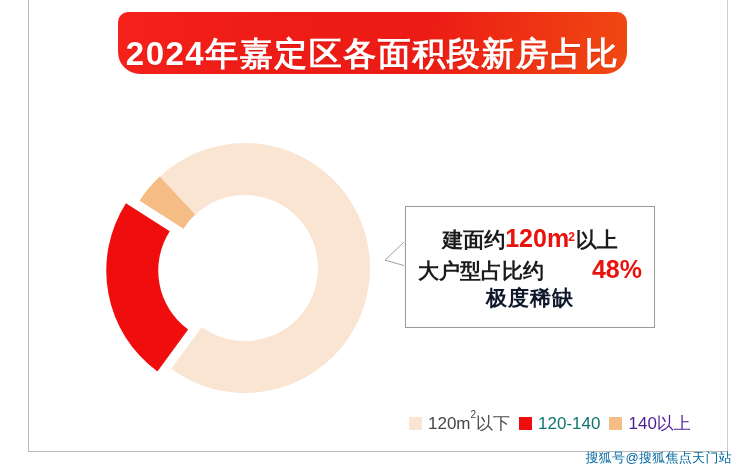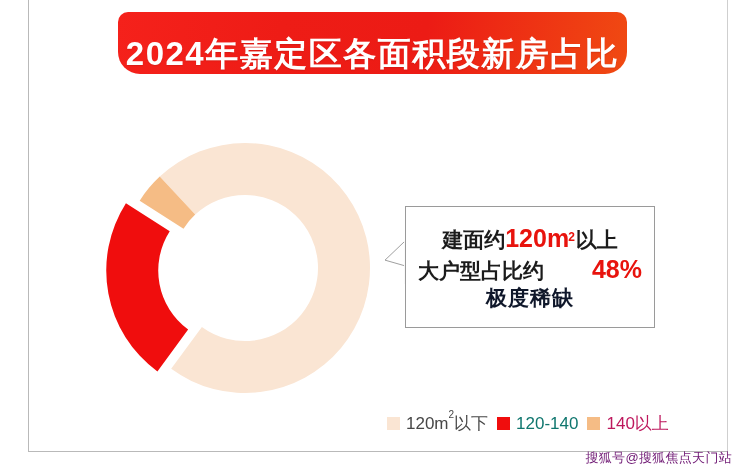--- a/index.html
+++ b/index.html
@@ -125,21 +125,21 @@
     vertical-align: super;
     position: relative;
     top: -6px;
     left: -1px;
     font-weight: bold;
   }
 
   
   .legend {
     position: absolute;
-    left: 387px;
+    left: 409px;
     top: 411px;
     height: 24px;
     display: flex;
     align-items: center;
     gap: 9px;
   }
   .legend-item {
     display: flex;
     align-items: center;
     gap: 6px;
@@ -161,21 +161,21 @@
     position: relative;
     top: -4px;
   }
 
   
   .watermark {
     position: absolute;
     right: 8px;
     bottom: 4px;
     font-size: 13px;
-    color: #701a75;
+    color: #0369a1;
     white-space: nowrap;
     letter-spacing: 0.3px;
   }
 </style>
 </head>
 <body>
 
 <div id="canvas">
 
   <div class="frame-border"></div>
@@ -217,18 +217,18 @@
       <div class="legend-item">
         <span class="legend-swatch" style="background: rgb(250, 229, 211);"></span>
         <span class="legend-label" style="color: rgb(71, 71, 71);">120m<span class="sup2">2</span>以下</span>
       </div>
       <div class="legend-item">
         <span class="legend-swatch" style="background: rgb(240, 13, 13);"></span>
         <span class="legend-label" style="color: #0f766e;">120-140</span>
       </div>
       <div class="legend-item">
         <span class="legend-swatch" style="background: rgb(245, 188, 133);"></span>
-        <span class="legend-label" style="color: #be185d;">140以上</span>
+        <span class="legend-label" style="color: #4c1d95;">140以上</span>
       </div>
     </div>
 
   <div class="watermark">搜狐号@搜狐焦点天门站</div>
 </div>
 
 </body></html>

